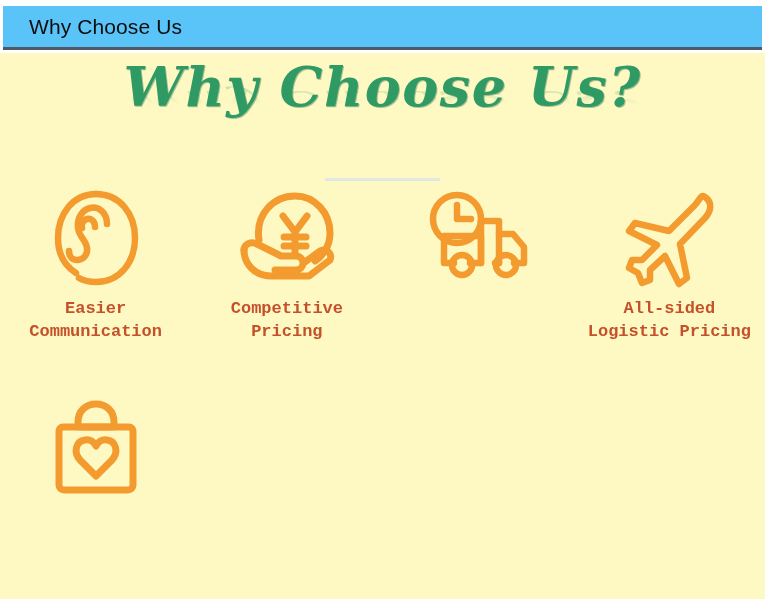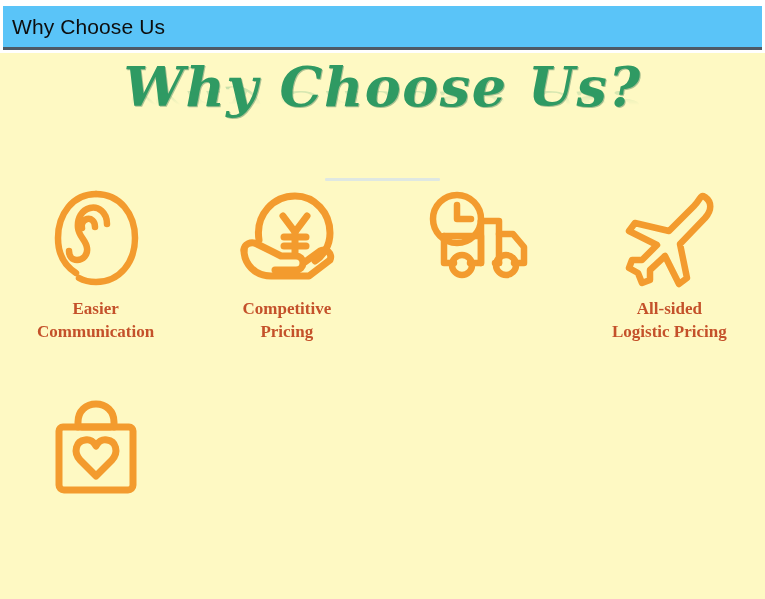--- a/index.html
+++ b/index.html
@@ -24,21 +24,21 @@
     background: #5ac4f8;
     border-bottom: 3px solid #4e5a66;
     box-sizing: border-box;
     display: flex;
     align-items: center;
   }
   .header-title {
     font-family: "Liberation Sans", sans-serif;
     font-size: 21px;
     color: #0d0d0d;
-    padding-left: 9px;
+    padding-left: 26px;
     letter-spacing: 0.1px;
     line-height: 1;
     white-space: nowrap;
   }
 
   
   .content {
     position: absolute;
     left: 0;
     top: 53px;
@@ -110,21 +110,21 @@
   .icon-box {
     height: 118px;
     display: flex;
     align-items: center;
     justify-content: center;
   }
   .icon-box svg {
     display: block;
   }
   .cell-label {
-    font-family: Liberation Serif, serif;
+    font-family: Liberation Mono, monospace;
     font-weight: bold;
     font-size: 17px;
     line-height: 23px;
     color: #c4512a;
     white-space: pre-line;
   }
 </style>
 </head>
 <body>
 

